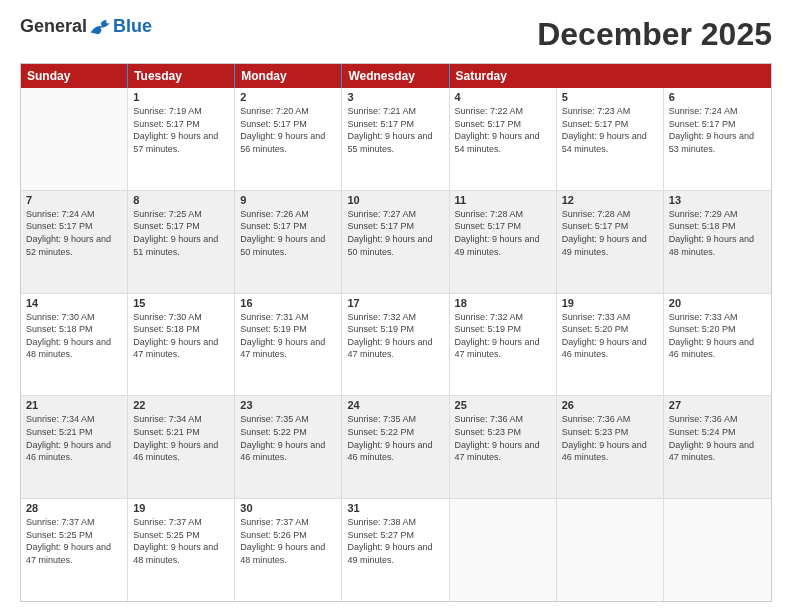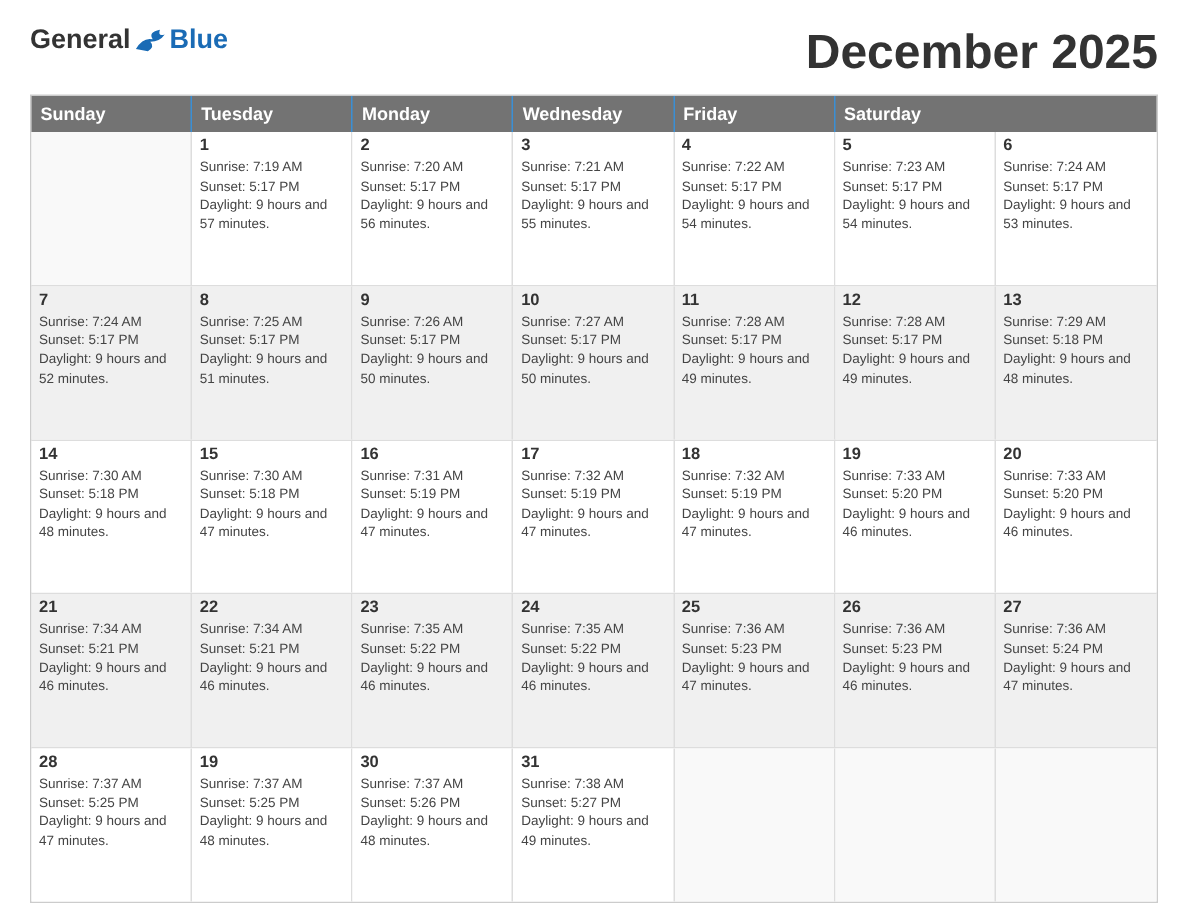--- a/index.html
+++ b/index.html
@@ -61,21 +61,21 @@
     }
     .calendar {
       flex: 1;
       display: flex;
       flex-direction: column;
       border: 1px solid #ccc;
     }
     .cal-header {
       display: grid;
       grid-template-columns: repeat(7, 1fr);
-      background: #737373;
+      background: #b91c1c;
     }
     .cal-header-cell {
       color: #fff;
       font-size: 12px;
       font-weight: bold;
       text-align: left;
       padding: 5px 6px;
       border-right: 1px solid #3a8fd5;
     }
     .cal-header-cell:last-child { border-right: none; }
@@ -133,21 +133,20 @@
       <div class="month-title">December 2025</div>
     </div>
   </div>
 
   <div class="calendar">
     <div class="cal-header">
     <div class="cal-header-cell">Sunday</div>
         <div class="cal-header-cell">Tuesday</div>
         <div class="cal-header-cell">Monday</div>
         <div class="cal-header-cell">Wednesday</div>
-        <div class="cal-header-cell">Friday</div>
         <div class="cal-header-cell">Saturday</div>
       </div>
     <div class="cal-body">
     <div class="cal-row">
           <div class="cal-cell empty"></div>
           <div class="cal-cell">
             <span class="day-num">1</span>
             <div class="cell-text">Sunrise: 7:19 AM<br>Sunset: 5:17 PM<br>Daylight: 9 hours and 57 minutes.</div>
           </div>
           <div class="cal-cell">

